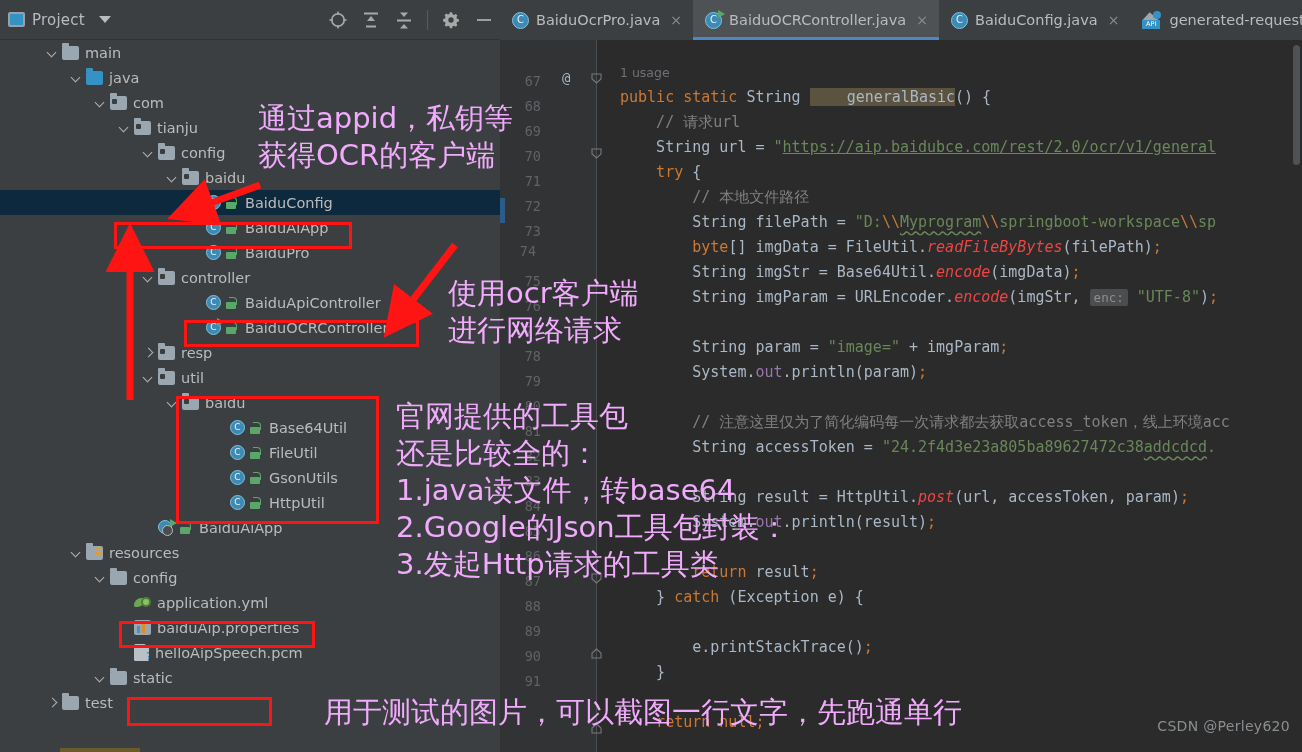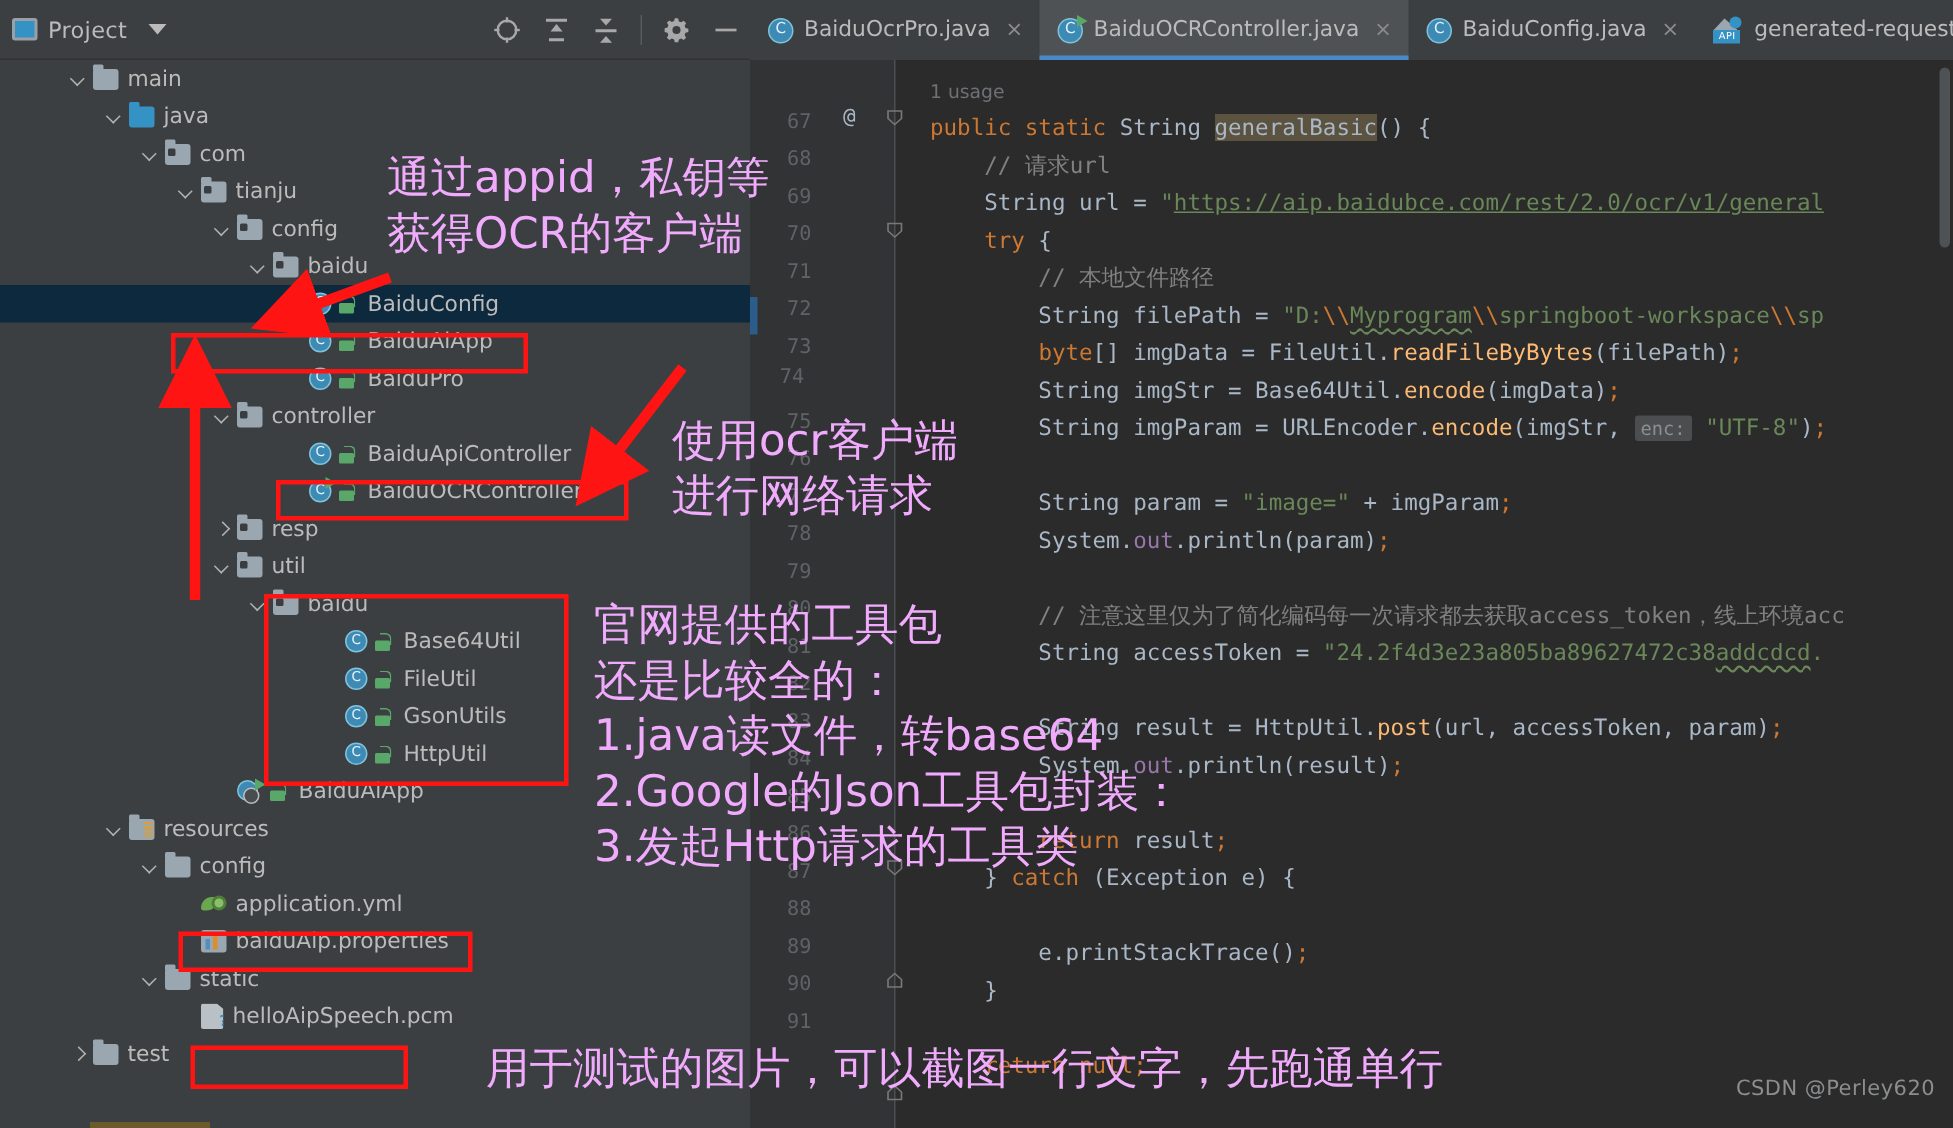--- a/index.html
+++ b/index.html
@@ -243,33 +243,33 @@
     position: absolute; left: 0; width: 5px; height: 25px; background: #2b5c8a;
   }
   .fold-line {
     position: absolute; left: 96px; top: 0; width: 1px; height: 712px; background: #4b4e50;
   }
   .fold {
     position: absolute; left: 91px; width: 11px; height: 11px;
   }
   .fold svg { display: block; }
   .code {
-    position: absolute; left: 97px; top: 0; width: 705px; height: 560px;
+    position: absolute; left: 97px; top: 12px; width: 705px; height: 560px;
     color: #a9b7c6; font-size: 15px; line-height: 25px;
     white-space: pre;
     font-family: "DejaVu Sans Mono", monospace;
   }
   .cl { position: absolute; left: 23px; white-space: pre; }
   .usage { color: #6e7175; font-size: 12.5px; font-family: "DejaVu Sans", sans-serif; }
   .kw   { color: #cc7832; }
   .str  { color: #6a8759; }
   .cmt  { color: #808080; }
   .fld2 { color: #9876aa; }
-  .mth  { color: #fdba74; }
-  .hl   { background: #5b5340; color: #a9b7c6; }
+  .mth  { color: #ef4444; font-style: italic; }
+  .hl   { background: #5b5340; color: #a9b7c6; padding-left: 37px; }
   .hint { background: #4b4d4e; color: #8a8f93; font-size: 12.5px;
           padding: 1px 4px; border-radius: 2px; }
   .link { color: #6a8759; text-decoration: underline; }
   .squig { text-decoration: underline wavy #6a8759; text-underline-offset: 3px; }
   .scroll-strip {
     position: absolute; right: 0; top: 0; width: 12px; height: 712px; background: #2b2b2b;
   }
   .scroll-thumb {
     position: absolute; right: 2px; top: 5px; width: 7px; height: 120px;
     background: #4e5254; border-radius: 4px;
@@ -533,32 +533,32 @@
           </span>
           <span>application.yml</span>
         </div>
         <div class="row">
           <span style="width:118px;flex:0 0 118px"></span>
           <span class="chev none"></span>
           <span class="propico"></span>
           <span>baiduAip.properties</span>
         </div>
         <div class="row">
-          <span style="width:94px;flex:0 0 94px"></span>
-          <span class="chev"></span>
-          <span class="fld"></span>
-          <span>static</span>
-        </div>
-        <div class="row">
           <span style="width:118px;flex:0 0 118px"></span>
           <span class="chev none"></span>
           <span class="fileico">
             <span class="q">?</span>
           </span>
           <span>helloAipSpeech.pcm</span>
+        </div>
+        <div class="row">
+          <span style="width:94px;flex:0 0 94px"></span>
+          <span class="chev"></span>
+          <span class="fld"></span>
+          <span>static</span>
         </div>
         <div class="row">
           <span style="width:46px;flex:0 0 46px"></span>
           <span class="chev right"></span>
           <span class="fld"></span>
           <span>test</span>
         </div>
       </div>
     <div class="amber-strip"></div>
   </div>

